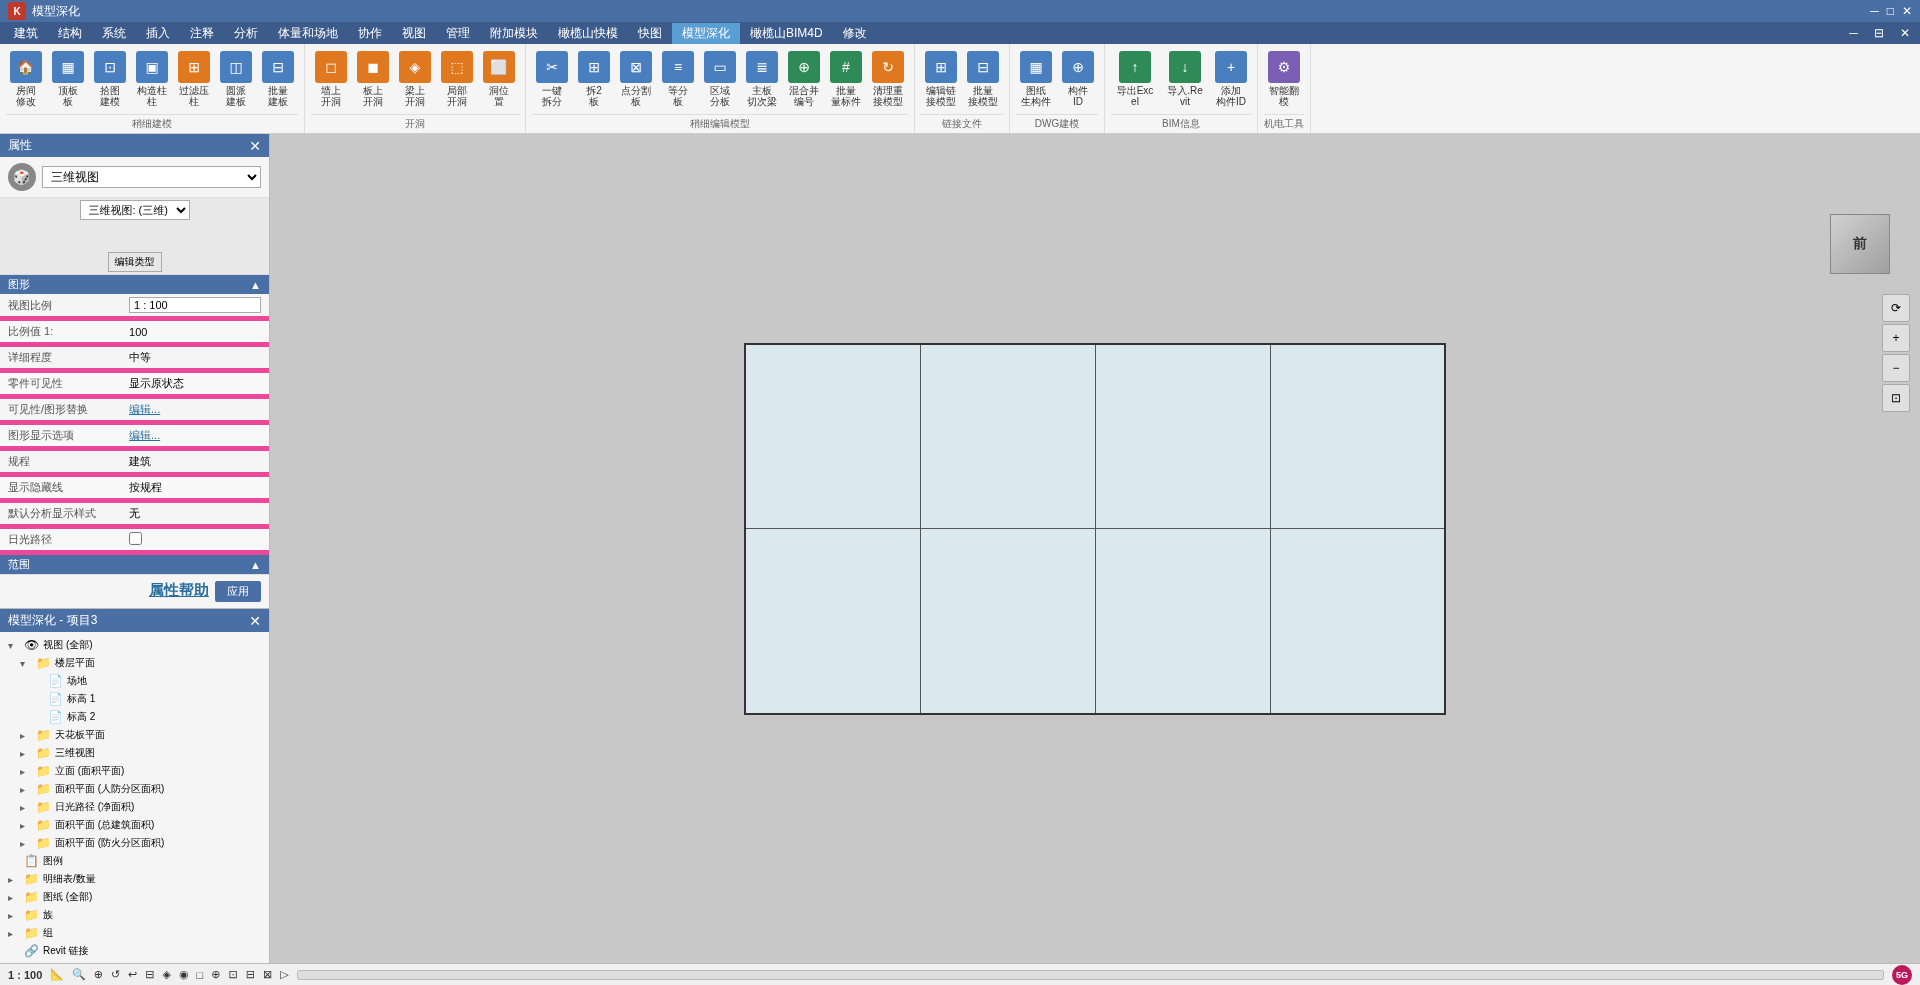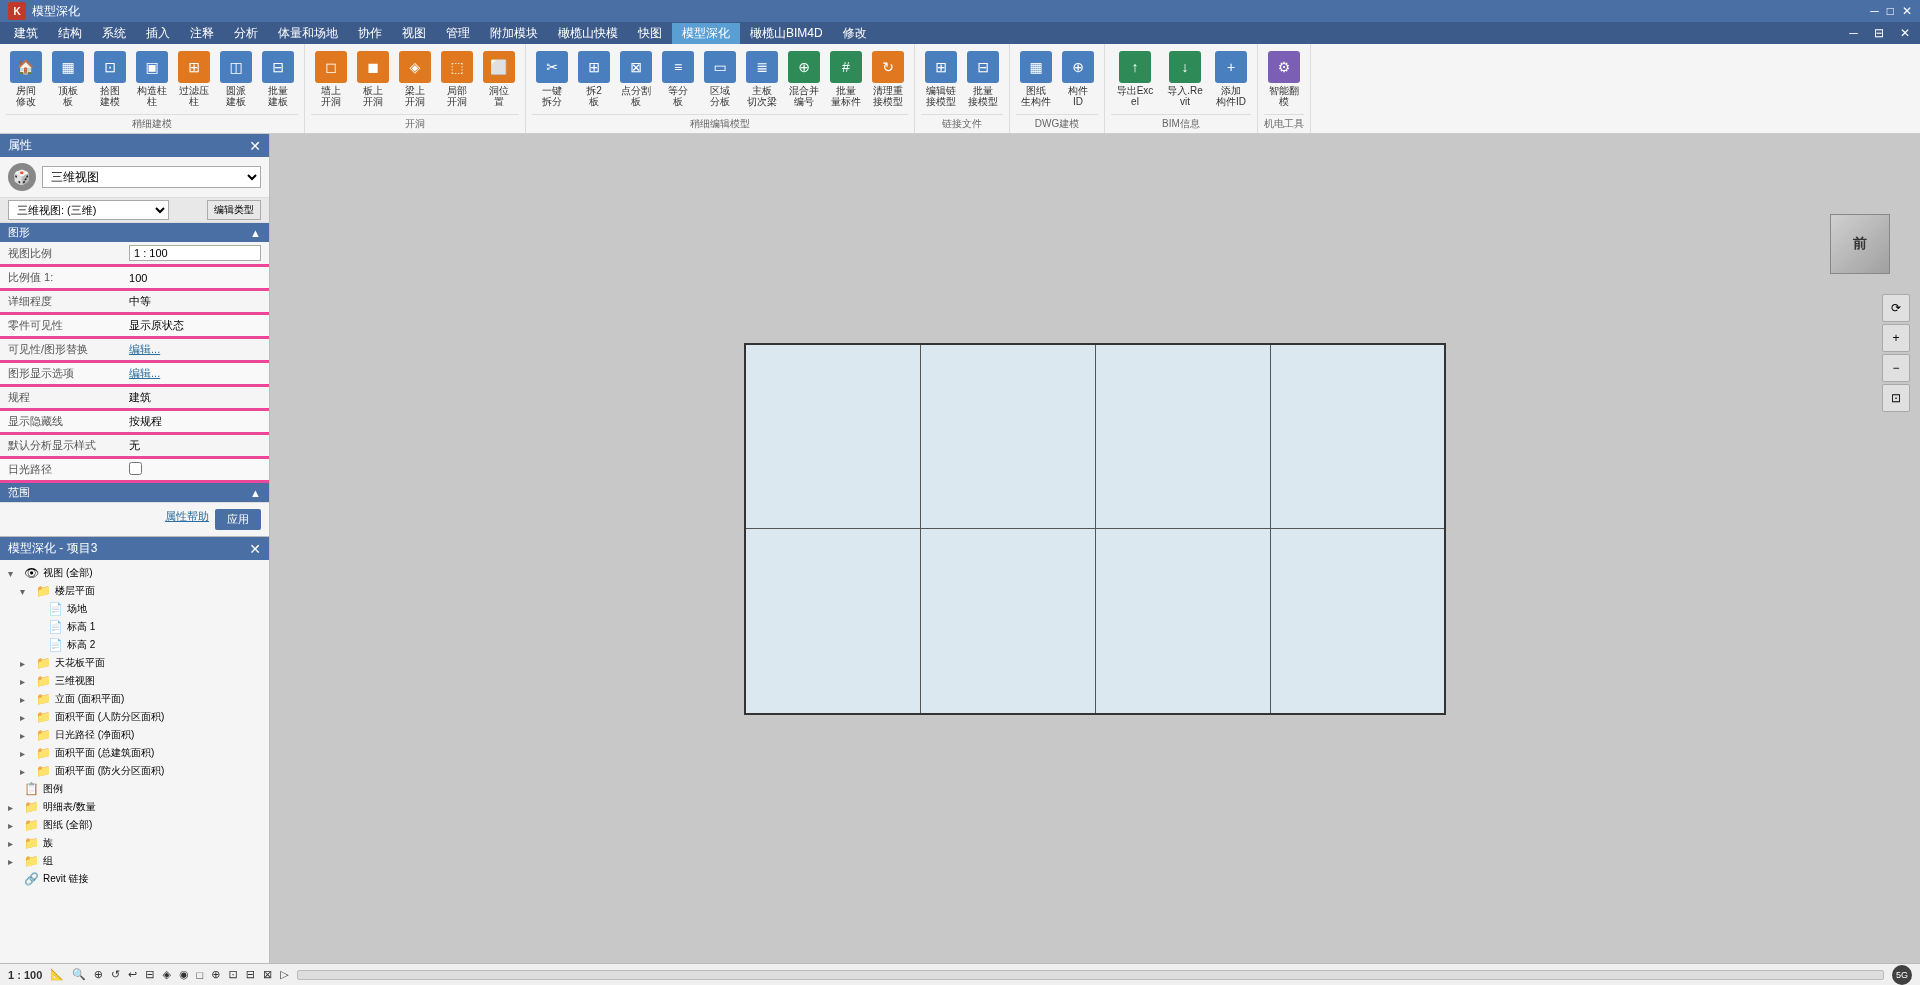--- a/index.html
+++ b/index.html
@@ -156,60 +156,61 @@
       cursor: pointer;
     }
     .prop-edit-type {
       display: flex;
       align-items: center;
       gap: 16px;
       padding: 2px 8px;
       background: #e8e8e8;
       border-bottom: 1px solid #ddd;
       font-size: 11px;
+      flex-direction: column;
     }
 
     .prop-section-header {
       background: #4a6fa5;
       color: white;
       padding: 2px 8px;
       font-size: 11px;
       display: flex;
       align-items: center;
       justify-content: space-between;
     }
     .prop-table {
       width: 100%;
       border-collapse: collapse;
       font-size: 11px;
     }
     .prop-table tr:nth-child(even) { background: #f9f9f9; }
     .prop-table td {
       padding: 3px 8px;
-      border-bottom: 3px solid #ec4899;
+      border-bottom: 5px solid #ec4899;
       color: #333;
     }
     .prop-table td:first-child { color: #555; width: 45%; }
     .prop-table td:last-child { color: #000; width: 55%; }
     .prop-table .input-cell {
       background: white;
       border: 1px solid #aaa;
       padding: 1px 4px;
       width: 100%;
       font-size: 11px;
     }
     .prop-link { color: #2a6fa0; text-decoration: underline; cursor: pointer; }
     .prop-footer {
       padding: 6px 8px;
       border-top: 1px solid #ddd;
       display: flex;
       gap: 6px;
       justify-content: flex-end;
     }
-    .prop-footer-link { color: #2a6fa0; text-decoration: underline; cursor: pointer; font-size: 11px; }
+    .prop-footer-link { color: #2a6fa0; text-decoration: underline; cursor: pointer; font-size: 15px; font-weight: bold; }
     .prop-footer-btn {
       background: #4a6fa5;
       color: white;
       border: none;
       padding: 3px 12px;
       font-size: 11px;
       cursor: pointer;
       border-radius: 2px;
     }
 
@@ -314,24 +315,24 @@
     .status-scale {
       color: #333;
       font-weight: bold;
     }
     .status-right {
       margin-left: auto;
       display: flex; align-items: center; gap: 6px;
     }
     .status-green-circle {
       width: 20px; height: 20px;
-      background: #404040;
+      background: #be185d;
       border-radius: 10px;
       display: flex; align-items: center; justify-content: center;
-      color: white; font-size: 9px; font-weight: normal;
+      color: white; font-size: 9px; font-weight: bold;
     }
     .scrollbar-track {
       flex: 1;
       height: 10px;
       background: #ddd;
       border: 1px solid #bbb;
       border-radius: 2px;
     }
   </style>
 </head>

